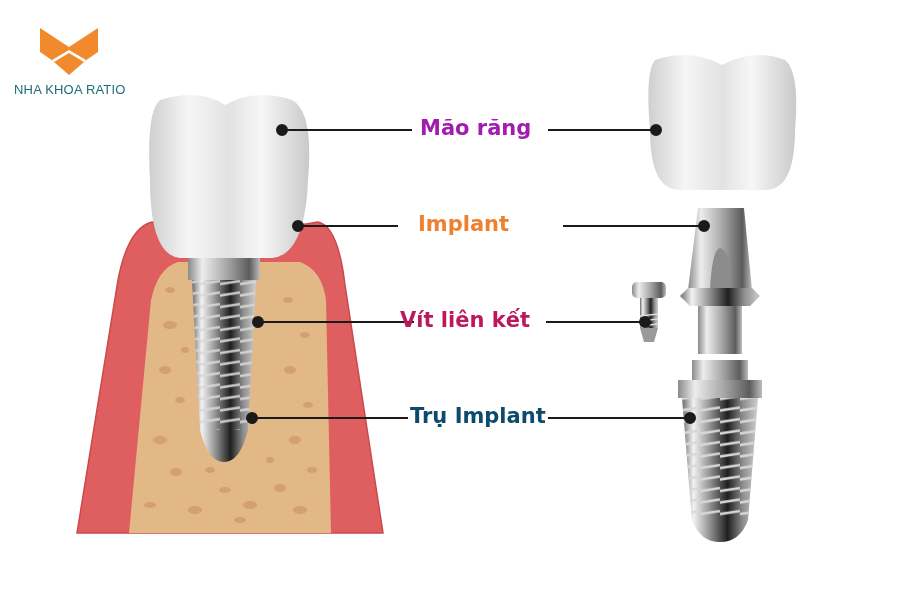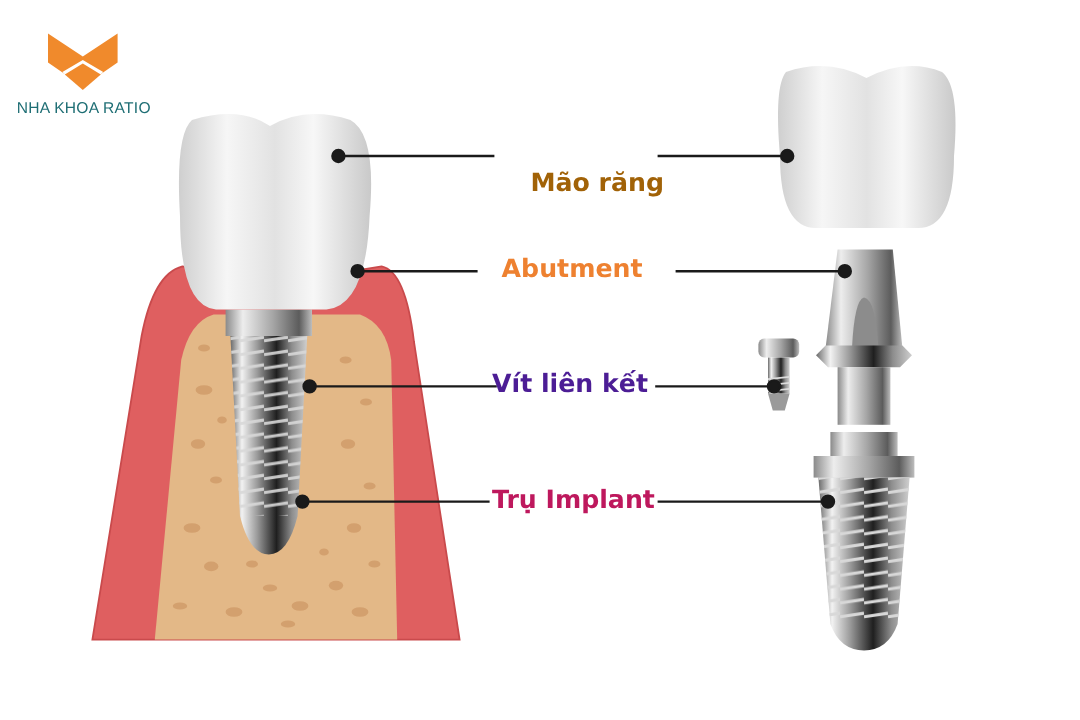--- a/index.html
+++ b/index.html
@@ -133,16 +133,16 @@
       <circle cx="704" cy="226" r="5"></circle>
     <line x1="546" y1="322" x2="645" y2="322"></line>
       <circle cx="645" cy="322" r="5"></circle>
     <line x1="548" y1="418" x2="690" y2="418"></line>
       <circle cx="690" cy="418" r="5"></circle>
   </g>
 </svg>
 
 <div class="brand-name" style="color:#1E6E74;">NHA KHOA RATIO</div>
 
-<div class="label" style="left:442px; top:118px; color:#a16207;margin-top:24px;">Mão răng</div>
-<div class="label" style="left:418px; top:214px; color:#EE8130;">Abutment</div>
-<div class="label" style="left:410px; top:310px; color:#4c1d95;">Vít liên kết</div>
-<div class="label" style="left:410px; top:406px; color:#be185d;">Trụ Implant</div>
+<div class="label" style="left:420px; top:118px; color:#a21caf;">Mão răng</div>
+<div class="label" style="left:418px; top:214px; color:#EE8130;">Implant</div>
+<div class="label" style="left:400px; top:310px; color:#be185d;">Vít liên kết</div>
+<div class="label" style="left:410px; top:406px; color:#0c4a6e;">Trụ Implant</div>
 
 </body></html>

